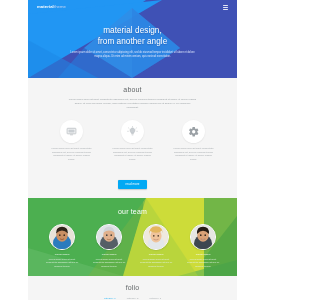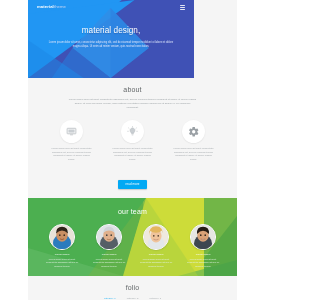--- a/index.html
+++ b/index.html
@@ -8,21 +8,21 @@
     background:#ffffff;
     font-family:"Liberation Sans", sans-serif;
     -webkit-font-smoothing:antialiased;
   }
   .page{
     position:absolute;left:28px;top:0;width:209px;height:300px;
     background:#f5f5f5;overflow:hidden;
   }
 
   
-  .hero{position:relative;width:166px;height:78px;overflow:hidden;background:#3f51b5;}
+  .hero{position:relative;width:209px;height:78px;overflow:hidden;background:#3f51b5;}
   .hero .shape{position:absolute;top:0;left:0;width:100%;height:100%;}
   .navbar{
     position:absolute;top:0;left:0;width:100%;height:14px;
     display:flex;align-items:center;justify-content:space-between;
     padding:0 9px;box-sizing:border-box;z-index:6;
   }
   .logo{font-size:4.2px;letter-spacing:.1px;line-height:1;white-space:nowrap;}
   .logo .lg-a{color:#ffffff;font-weight:bold;}
   .logo .lg-b{color:#c6d4f2;font-weight:normal;}
   .burger{width:5px;height:5px;display:flex;flex-direction:column;
@@ -119,20 +119,21 @@
       <div class="burger">
         <i></i>
           <i></i>
           <i></i>
       </div>
     </div>
 
     <div class="hero-copy">
       <h1>
         <span>material design,</span><br>
+        <span>from another angle</span>
       </h1>
       <p>Lorem ipsum dolor sit amet, consectetur adipiscing elit, sed do eiusmod tempor incididunt ut labore et dolore magna aliqua. Ut enim ad minim veniam, quis nostrud exercitation.</p>
     </div>
   </div>
 
   <div class="about">
     <h2 class="sec-title">about</h2>
     <p class="lede">Lorem ipsum dolor sit amet consectetur adipiscing elit, sed do eiusmod tempor incididunt ut labore et dolore magna aliqua. Ut enim ad minim veniam, quis nostrud exercitation ullamco laboris nisi ut aliquip ex ea commodo consequat.</p>
 
     <div class="cards">

